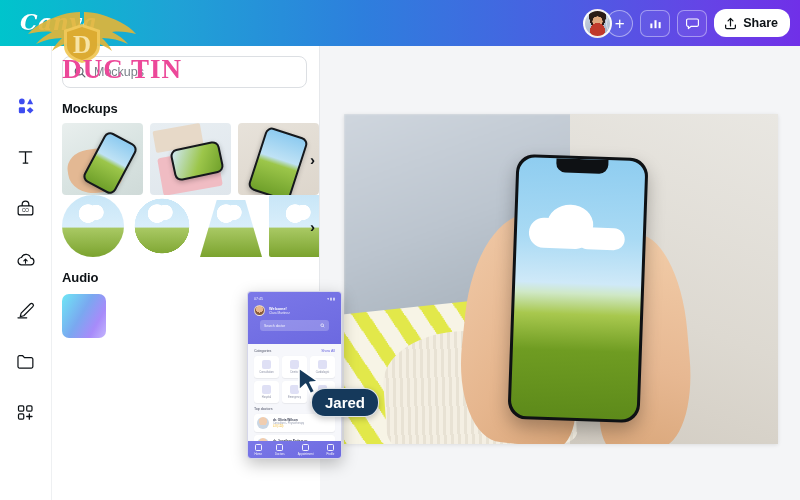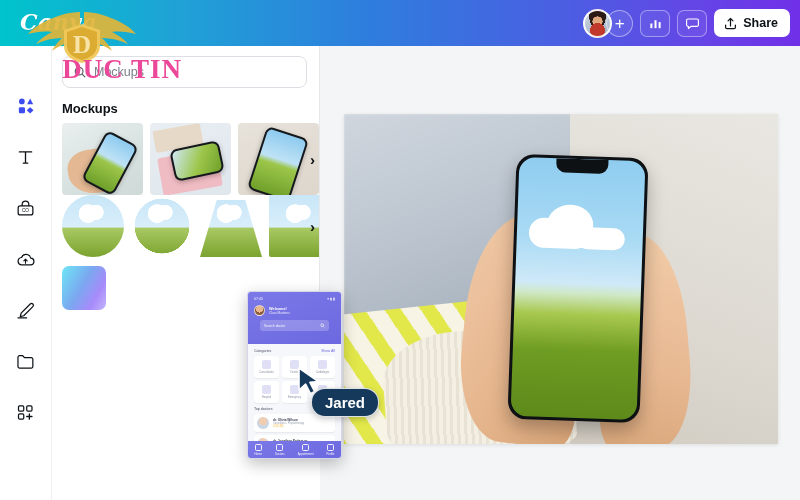--- a/index.html
+++ b/index.html
@@ -45,21 +45,21 @@
     font-size: 17px; line-height: 1; font-weight: 300;
     background: rgba(255,255,255,.08);
   }
   .icon-btn {
     width: 30px; height: 27px; border-radius: 7px;
     border: 1px solid rgba(255,255,255,.4);
     display: flex; align-items: center; justify-content: center;
     background: rgba(255,255,255,.06);
   }
   .share-btn {
-    height: 28px; border-radius: 7px; background: #fff;
+    height: 28px; border-radius: 12px; background: #fff;
     color: #0d1216; font-size: 12.5px; font-weight: 600;
     display: flex; align-items: center; gap: 5px; padding: 0 12px 0 9px;
   }
 
   
   .rail {
     position: absolute; left: 0; top: 46px; width: 52px; height: 454px;
     background: #ffffff; border-right: 1px solid #eef0f2;
     display: flex; flex-direction: column; align-items: center;
     padding-top: 46px; gap: 23px; z-index: 12;
@@ -460,20 +460,21 @@
           </div>
         <div class="fr fr-rect">
             <div class="fill"></div>
           </div>
         <div class="chev">›</div>
       </div>
     </div>
 
 
     <div class="sec">
+      <div class="sec-title">Audio</div>
 
 
       <div class="aud-row">
         <div class="aud-thumb aud-2"></div>
 
       </div>
     </div>
 
   </div>
 

